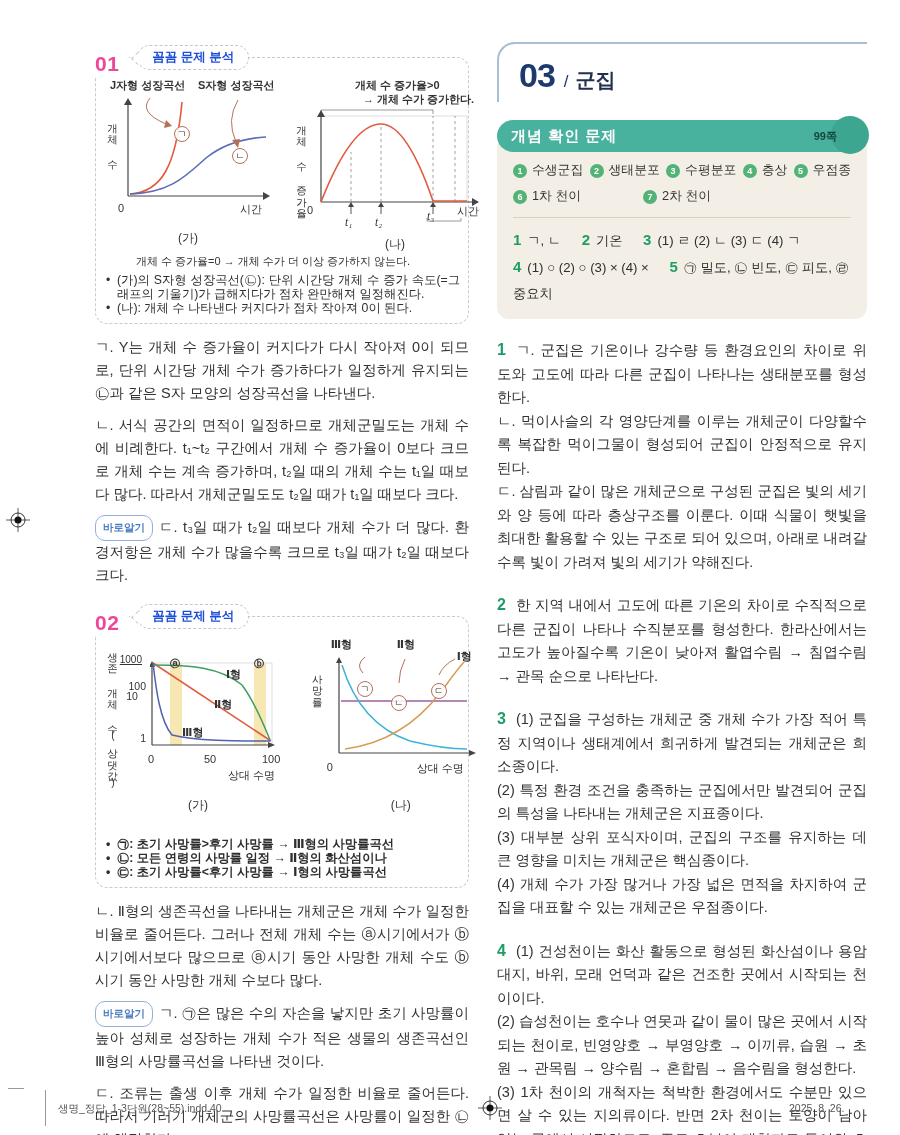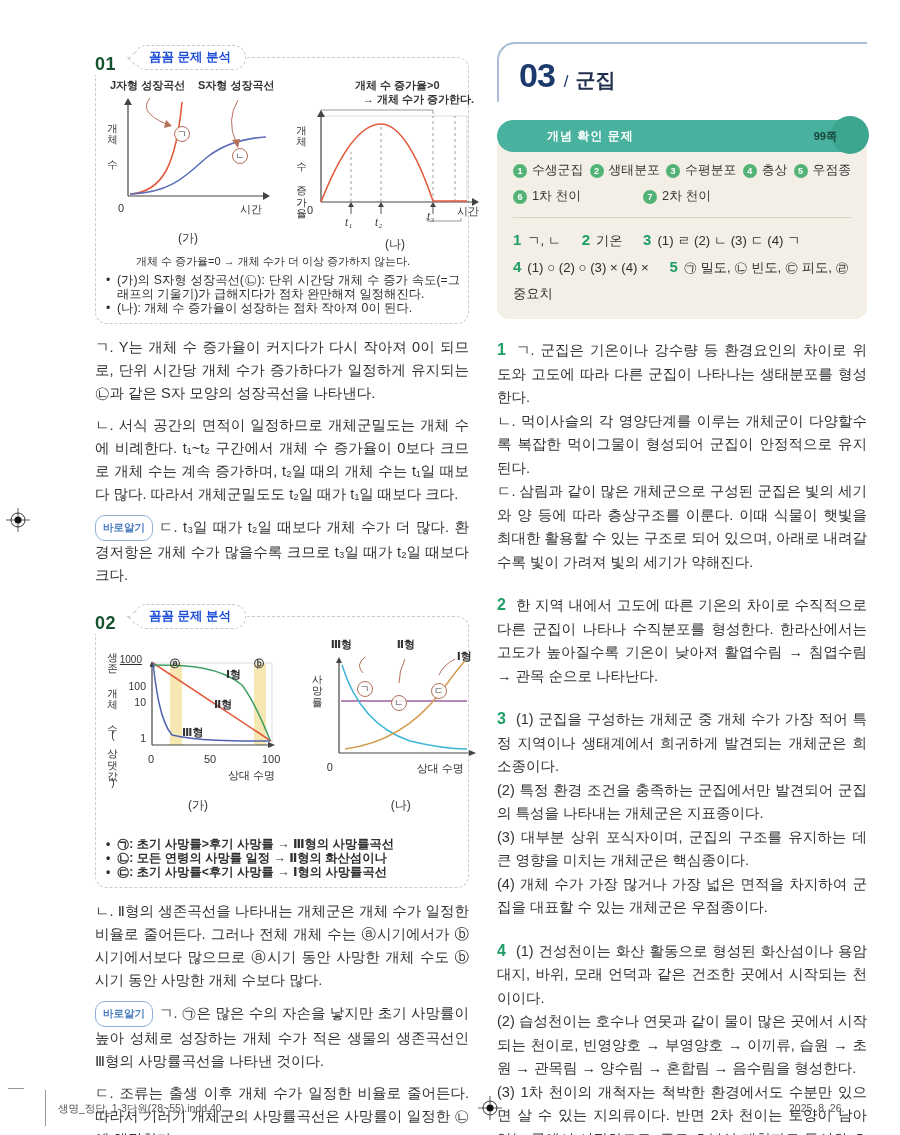--- a/index.html
+++ b/index.html
@@ -12,21 +12,21 @@
   .col-right { position:absolute; left:497px; top:42px; width:370px; }
 
   .body-p { font-size:14.5px; line-height:23px; text-align:justify; color:#333; margin-top:9px; }
   .badge { display:inline-block; font-size:10.5px; font-weight:700; color:#4a7dc0;
            border:1px solid #8fb0d9; border-radius:10px; padding:0px 7px 1px; margin-right:6px;
            background:#fff; vertical-align:1px; }
 
   
   .pbox { position:relative; }
   .pbox-head { position:relative; z-index:2; display:flex; align-items:center; height:26px; }
-  .box-num { font-size:18px; font-weight:800; color:#14532d; background:#fff; padding-right:10px; letter-spacing:0.5px;margin-top:14px; }
+  .box-num { font-size:21px; font-weight:800; color:#ec4899; background:#fff; padding-right:10px; letter-spacing:0.5px;margin-top:14px; }
   .tag { position:relative; font-size:12.5px; font-weight:700; color:#1d4ed8; background:#fff;
          border:1.4px dashed #c0c8ce; border-radius:14px; padding:3px 14px; margin-left:8px; }
   .tag::before { content:""; position:absolute; left:-5px; top:8px; width:8px; height:8px;
          border-left:1.4px dashed #c0c8ce; border-bottom:1.4px dashed #c0c8ce;
          transform:rotate(45deg); background:#fff; }
   .pbox-body { border:1.5px dashed #c3ccd3; border-radius:12px; margin-top:-13px;
                padding:20px 8px 8px 10px; background:#fff; z-index:1; }
   .graphs-row { display:flex; justify-content:space-between;gap:44px; }
   .gnote { font-size:11px; color:#333; margin:0 0 4px 30px; }
   .gbullets { margin-top:4px; }
@@ -56,21 +56,21 @@
              border-top-left-radius:18px; height:60px; padding:12px 0 0 20px;
              display:flex; align-items:baseline; }
   .ch-num { font-size:34px; font-weight:800; color:#1d3a6d; letter-spacing:-1px; }
   .ch-slash { font-size:17px; color:#1d3a6d; margin:0 7px 0 9px; font-weight:400; }
   .ch-title { font-size:20px; font-weight:800; color:#22304f; }
 
   .banner { position:relative; margin-top:18px; background:#49b29e; border-radius:16px;
             height:32px; display:flex; align-items:center; padding:0 14px; z-index:2; }
   .banner-tab { position:absolute; right:-2px; top:-4px; width:38px; height:38px;
                 border-radius:50%; background:#3da априori691; background:#3da691; }
-  .banner-title { position:relative; color:#fff; font-size:12px; font-weight:800; letter-spacing:1px;margin-left:36px; }
+  .banner-title { position:relative; color:#fff; font-size:15px; font-weight:800; letter-spacing:1px; }
   .banner-page { position:absolute; right:30px; font-size:11px; color:#17453c; font-weight:600; }
 
   .ansbox { background:#f3efe6; border-radius:12px; margin-top:-16px; padding:26px 16px 12px; }
   .concept-row1 { display:flex; justify-content:space-between; }
   .concept-row2 { display:flex; gap:62px; margin-top:9px; }
   .citem { display:flex; align-items:center; gap:5px; font-size:12.8px; color:#333; }
   .cnum { flex:none; width:14px; height:14px; border-radius:50%; background:#53b377; color:#fff;
           font-size:9px; font-weight:700; display:flex; align-items:center; justify-content:center; }
   .ansdivider { border:none; border-top:1px solid #d8d2c4; margin:12px 0 9px; }
   .answers { font-size:13.2px; color:#2e2e2e; line-height:26px; }
@@ -152,42 +152,42 @@
             <span class="tlab" style="left:52px; top:138px;">t₁</span>
             <span class="tlab" style="left:82px; top:138px;">t₂</span>
             <span class="tlab" style="left:134px; top:132px;">t₃</span>
             <span style="left:164px; top:126px;">시간</span>
             <span class="cap" style="left:92px; top:158px;">(나)</span>
           </div>
         </div>
         <div class="gnote">개체 수 증가율=0 → 개체 수가 더 이상 증가하지 않는다.</div>
         <ul class="gbullets">
           <li>(가)의 S자형 성장곡선(㉡): 단위 시간당 개체 수 증가 속도(=그래프의 기울기)가 급해지다가 점차 완만해져 일정해진다.</li>
-          <li>(나): 개체 수 증가율이 성장하는 점차 작아져 0이 된다.</li>
+          <li>(나): 개체 수 나타낸다 커지다가 점차 작아져 0이 된다.</li>
         </ul>
       </div>
     </div>
 
     <p class="body-p" style="margin-top:12px;">ㄱ. Y는 개체 수 증가율이 커지다가 다시 작아져 0이 되므로, 단위 시간당 개체 수가 증가하다가 일정하게 유지되는 ㉡과 같은 S자 모양의 성장곡선을 나타낸다.</p>
     <p class="body-p">ㄴ. 서식 공간의 면적이 일정하므로 개체군밀도는 개체 수에 비례한다. t₁~t₂ 구간에서 개체 수 증가율이 0보다 크므로 개체 수는 계속 증가하며, t₂일 때의 개체 수는 t₁일 때보다 많다. 따라서 개체군밀도도 t₂일 때가 t₁일 때보다 크다.</p>
     <p class="body-p"><span class="badge">바로알기</span><span>ㄷ. t₃일 때가 t₂일 때보다 개체 수가 더 많다. 환경저항은 개체 수가 많을수록 크므로 t₃일 때가 t₂일 때보다 크다.</span></p>
 
     <div class="pbox" style="margin-top:16px;">
       <div class="pbox-head">
         <span class="box-num">02</span>
         <span class="tag">꼼꼼 문제 분석</span>
       </div>
       <div class="pbox-body">
         <div class="graphs-row">
 
           <div class="graph g2a">
             <span class="vlab" style="left:0; top:8px;">생존 개체 수(상댓값)</span>
             <span style="left:8px; top:17px; width:28px; text-align:right; font-size:10px;text-decoration:underline;">1000</span>
             <span style="left:12px; top:43px; width:28px; text-align:right; font-size:10.5px;">100</span>
-            <span style="left:12px; top:59px; width:28px; text-align:right; font-size:10.5px;">10</span>
+            <span style="left:12px; top:53px; width:28px; text-align:center; font-size:10.5px;">10</span>
             <span style="left:12px; top:95px; width:28px; text-align:right; font-size:10.5px;">1</span>
             <svg style="position:absolute; left:44px; top:24px;" width="126" height="90" viewBox="0 0 126 90">
               <rect x="20" y="2" width="12" height="82" fill="#f7e7b3"></rect>
               <rect x="104" y="2" width="12" height="82" fill="#f7e7b3"></rect>
               <path d="M2,2 H122 M122,2 V84" fill="none" stroke="#dddddd" stroke-width="1"></path>
               <line x1="2" y1="2" x2="2" y2="84" stroke="#444" stroke-width="1.2"></line>
               <line x1="2" y1="84" x2="122" y2="84" stroke="#444" stroke-width="1.2"></line>
               <polygon points="-1,6 2,0 5,6" fill="#444"></polygon>
               <polygon points="118,81 125,84 118,87" fill="#444"></polygon>
               <path d="M3,2 L121,80" fill="none" stroke="#e2593c" stroke-width="1.5"></path>

